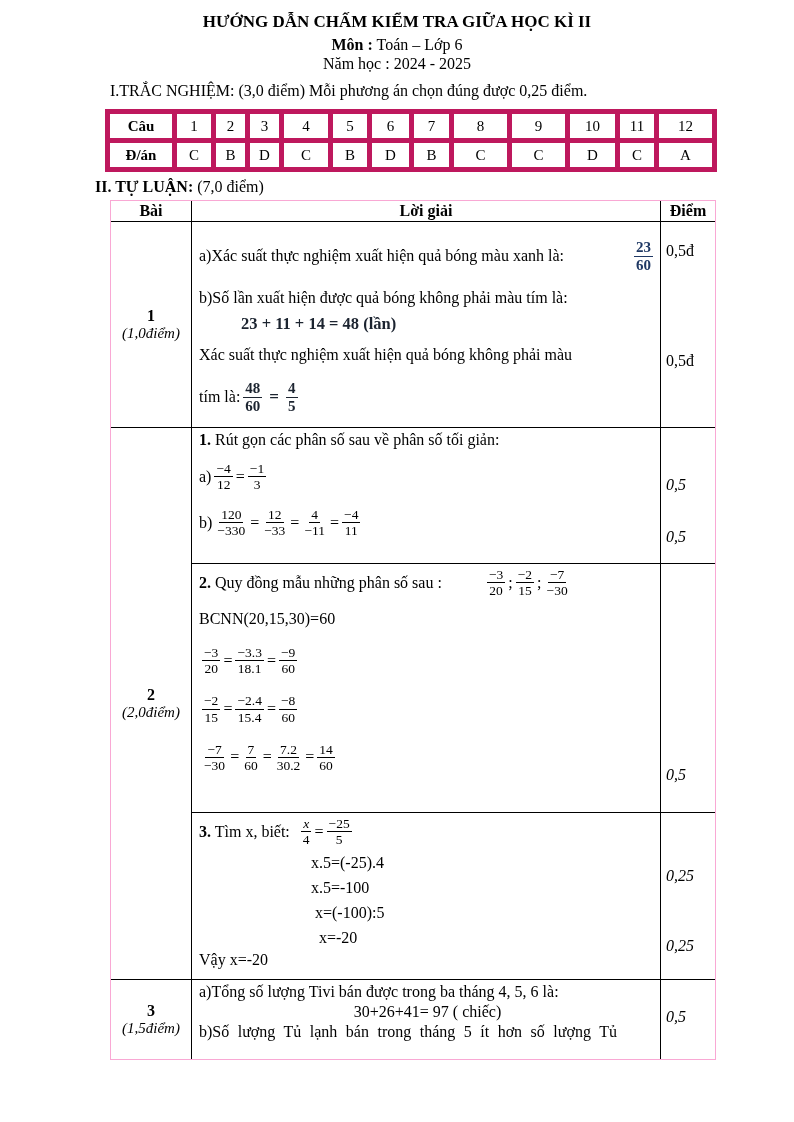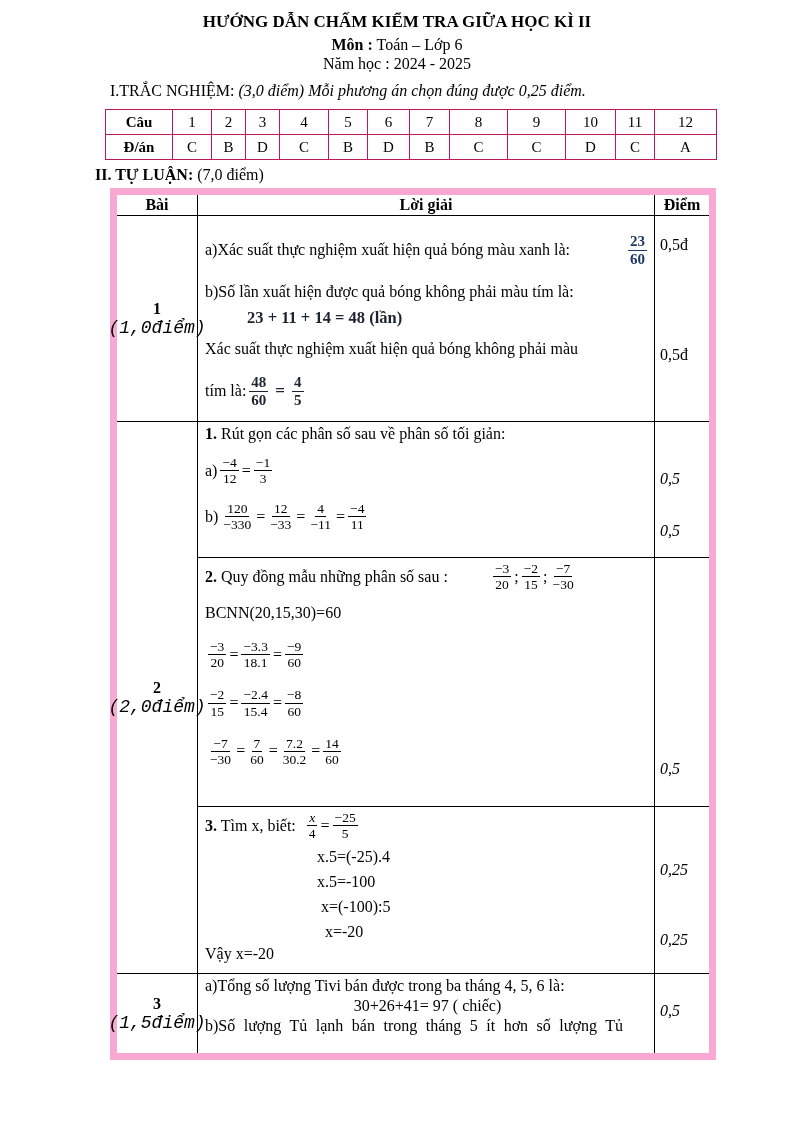--- a/index.html
+++ b/index.html
@@ -9,39 +9,39 @@
     color:#000;font-size:16px;
   }
   .page{padding-top:12px;}
   .center{text-align:center;}
   .doc-title{font-size:17px;font-weight:bold;margin:0 0 4px 0;}
   .doc-sub{font-size:16px;margin:1px 0;}
   .bold{font-weight:bold;}
   .italic{font-style:italic;}
   .sec1-head{margin:9px 0 0 110px;font-size:16px;}
   .sec1-head .heading{font-weight:normal;}
-  .sec1-head .note{font-style:italic;}
+  .sec1-head .note{}
   
   .mc-table{border-collapse:collapse;table-layout:fixed;margin:9px 0 0 105px;width:612px;}
-  .mc-table td{border:1px solid #be185d;text-align:center;height:24px;font-size:15px;padding:0;}
+  .mc-table td{border:5px solid #be185d;text-align:center;height:24px;font-size:15px;padding:0;}
   .mc-table td.lab{font-weight:bold;}
   .sec2-head{margin:6px 0 0 95px;font-size:16px;}
   .sec2-head .heading{font-weight:bold;}
   .sec2-head .note{}
   
-  .etable{margin:4px 0 0 110px;width:606px;border:7px solid #f9a8d4;box-sizing:border-box;}
+  .etable{margin:4px 0 0 110px;width:606px;border:1px solid #f9a8d4;box-sizing:border-box;}
   .ehead{display:flex;border-bottom:1px solid #000;font-weight:bold;font-size:16px;}
   .ehead .c1{width:80px;border-right:1px solid #000;text-align:center;padding:1px 0;}
   .ehead .c2{flex:1;border-right:1px solid #000;text-align:center;padding:1px 0;}
   .ehead .c3{width:54px;text-align:center;padding:1px 0;}
   .bairow{display:flex;}
   .bairow:not(:last-child){border-bottom:1px solid #000;}
   .baicell{width:80px;border-right:1px solid #000;display:flex;flex-direction:column;justify-content:center;align-items:center;text-align:center;}
   .blabel{font-weight:bold;font-size:16px;}
-  .bpoints{font-style:italic;font-size:18px;font-family:Liberation Mono, monospace;}
+  .bpoints{font-style:italic;font-size:15px;}
   .subrows{flex:1;display:flex;flex-direction:column;}
   .subrow{display:flex;}
   .subrow:not(:last-child){border-bottom:1px solid #000;}
   .lg{flex:1;border-right:1px solid #000;padding:3px 4px 3px 7px;}
   .diem{width:54px;position:relative;}
   .score{position:absolute;left:5px;font-size:16px;white-space:nowrap;}
   .score.it{font-style:italic;}
   
   .frac{display:inline-flex;flex-direction:column;align-items:center;line-height:1.12;font-size:13.5px;margin:0 3px;vertical-align:middle;}
   .frac .num{display:block;border-bottom:1px solid #000;padding:0 2px;}

